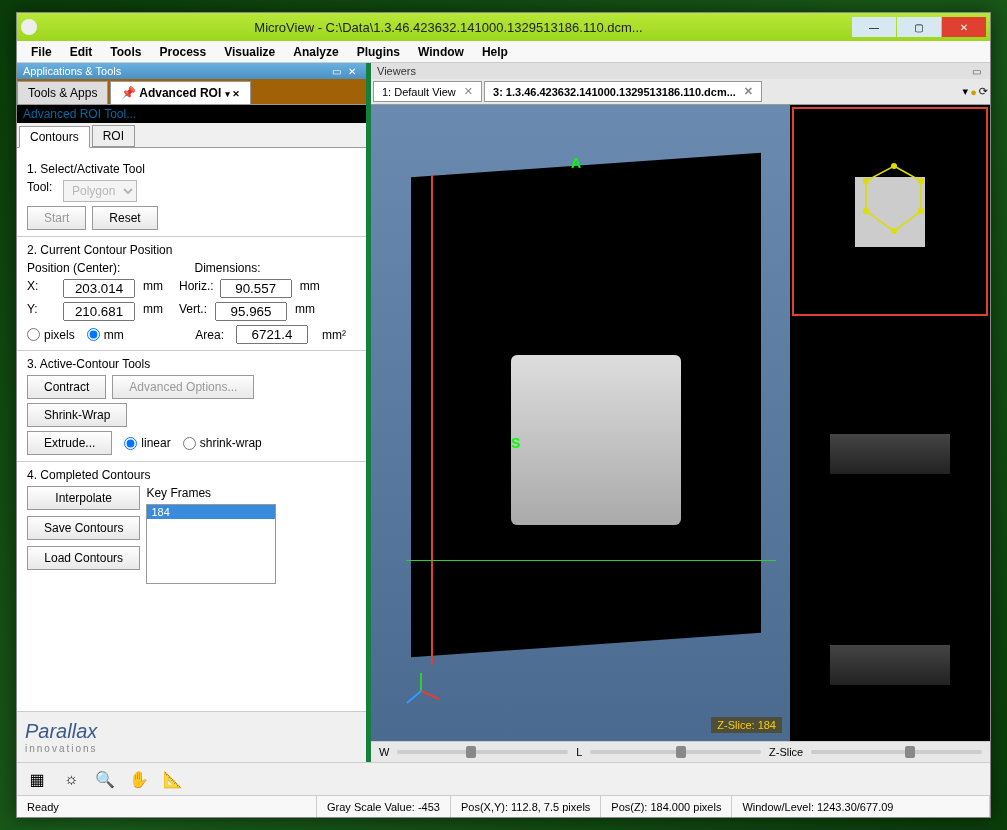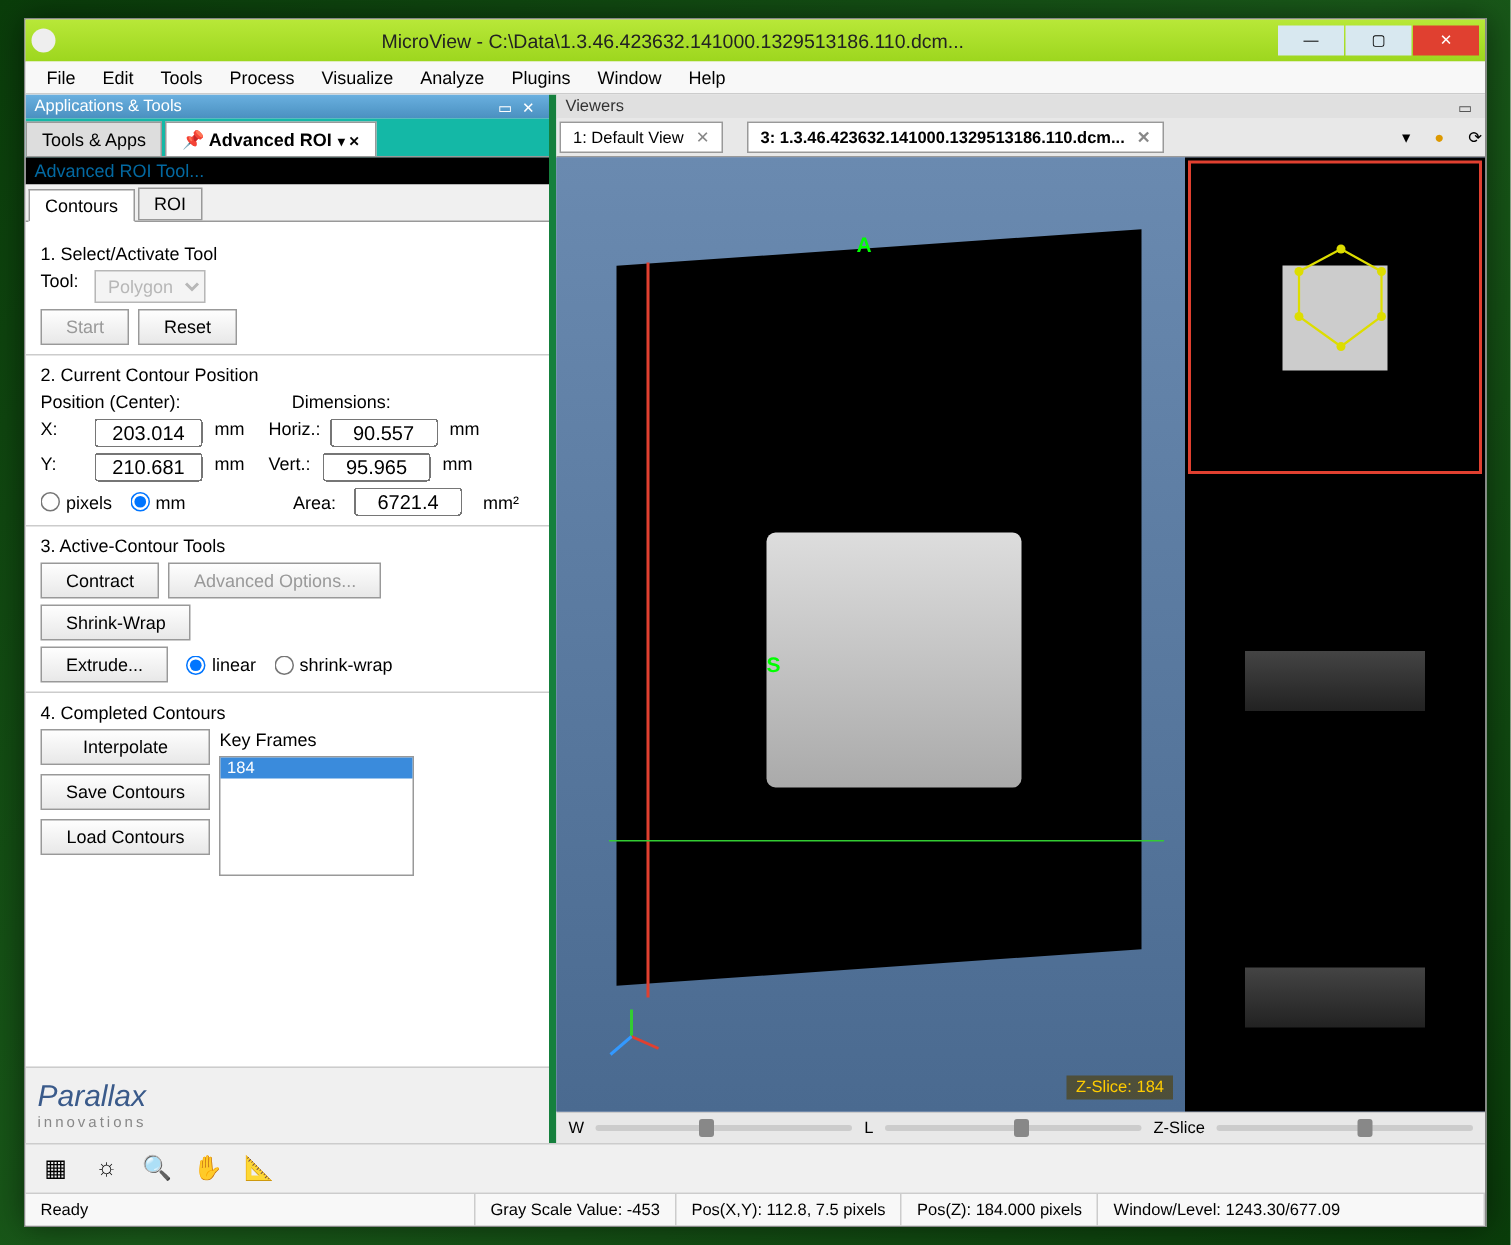--- a/index.html
+++ b/index.html
@@ -6,28 +6,28 @@
 body { background: linear-gradient(135deg, #0a3d0a, #1a5a1a, #0a3d0a); display: flex; align-items: center; justify-content: center; height: 830px; width: 1007px; overflow: hidden; }
 .window { width: 975px; height: 806px; background: #f0f0f0; border: 1px solid #888; display: flex; flex-direction: column; box-shadow: 0 0 20px rgba(0,0,0,0.5); }
 .titlebar { height: 28px; background: linear-gradient(#b8e838, #9dd61e); display: flex; align-items: center; padding: 0 4px; }
 .titlebar-icon { width: 16px; height: 16px; background: #eee; border-radius: 50%; margin-right: 8px; }
 .titlebar-title { flex: 1; text-align: center; font-size: 13px; color: #222; }
 .titlebar-btns { display: flex; gap: 1px; }
 .tb-btn { width: 44px; height: 20px; display: flex; align-items: center; justify-content: center; font-size: 10px; }
 .tb-min { background: #d8e8f0; }
 .tb-max { background: #d8e8f0; }
 .tb-close { background: #e04030; color: #fff; }
-.menubar { height: 22px; background: #f8f8f8; border-bottom: 1px solid #ccc; display: flex; align-items: center; padding: 0 6px; gap: 2px; font-size: 12px; }
+.menubar { height: 22px; background: #f8f8f8; border-bottom: 1px solid #ccc; display: flex; align-items: center; padding: 0 6px; gap: 2px; font-size: 12px; font-weight: bold; }
 .menubar span { padding: 2px 8px; cursor: default; }
 .main { flex: 1; display: flex; overflow: hidden; }
 .left-panel { width: 354px; display: flex; flex-direction: column; border-right: 5px solid #15803d; background: #f0f0f0; }
 .panel-header { background: linear-gradient(#6ab0e0, #4a90c0); color: #fff; font-size: 11px; padding: 2px 6px; display: flex; align-items: center; }
 .panel-header .spacer { flex: 1; }
 .panel-header .phicon { width: 12px; height: 10px; margin-left: 4px; font-size: 10px; cursor: pointer; }
-.tabs-row { display: flex; background: #14b8a6; border-bottom: 1px solid #999; font-size: 12px; }
+.tabs-row { display: flex; background: #a16207; border-bottom: 1px solid #999; font-size: 12px; }
 .tab { padding: 4px 10px; border: 1px solid #999; border-bottom: none; background: #ddd; margin-right: 2px; margin-top: 2px; }
 .tab.active { background: #fff; font-weight: bold; }
 .tab .pin { font-size: 9px; margin-left: 4px; }
 .tool-title { background: #000; color: #0369a1; font-size: 12px; padding: 2px 6px; }
 .subtabs { display: flex; border-bottom: 1px solid #999; font-size: 12px; background: #f0f0f0; padding-top: 2px; }
 .subtab { padding: 3px 10px; border: 1px solid #999; background: #eee; margin-left: 2px; }
 .subtab.active { background: #fff; border-bottom: 1px solid #fff; position: relative; top: 1px; }
 .panel-body { flex: 1; background: #fff; padding: 8px 10px; font-size: 12px; overflow: auto; }
 .section-label { margin: 6px 0 4px; }
 .row { display: flex; align-items: flex-start; gap: 6px; margin: 4px 0; }
@@ -39,21 +39,21 @@
 .inp { width: 72px; text-align: center; }
 .unit { margin-left: 2px; margin-right: 10px; }
 .radio-row { display: flex; align-items: center; gap: 12px; }
 .radio-row label { display: flex; align-items: center; gap: 4px; }
 .keyframes { border: 1px solid #999; width: 130px; height: 80px; background: #fff; }
 .keyframes .kf-item { background: #3a8bdc; color: #fff; padding: 1px 4px; font-size: 11px; }
 .logo-area { padding: 8px; border-top: 1px solid #ccc; }
 .logo { font-family: Georgia, serif; font-style: italic; font-size: 20px; color: #3a5a8a; }
 .logo .small { font-size: 10px; letter-spacing: 2px; color: #888; font-style: normal; display: block; }
 .right-panel { flex: 1; display: flex; flex-direction: column; background: #f0f0f0; }
-.viewer-tabs { display: flex; align-items: center; background: #e8e8e8; font-size: 11px; padding: 2px; gap: 16px; border-bottom: 1px solid #999; }
+.viewer-tabs { display: flex; align-items: center; background: #e8e8e8; font-size: 11px; padding: 2px; gap: 2px; border-bottom: 1px solid #999; }
 .vtab { padding: 3px 8px; border: 1px solid #999; background: #fff; display: flex; align-items: center; gap: 4px; }
 .vtab.active { background: #fff; font-weight: bold; }
 .vtab .x { color: #888; margin-left: 4px; }
 .viewer-body { flex: 1; display: flex; background: #5577aa; position: relative; }
 .view3d { flex: 1; position: relative; background: linear-gradient(#6a8ab0, #4a6a90); overflow: hidden; }
 .cube { position: absolute; left: 40px; top: 60px; width: 350px; height: 480px; }
 .cube-back { position: absolute; inset: 0; background: #000; transform: skewY(-4deg); }
 .cube-obj { position: absolute; left: 100px; top: 190px; width: 170px; height: 170px; background: linear-gradient(#ddd, #aaa); border-radius: 6px; }
 .axis-label { position: absolute; color: #0f0; font-size: 14px; font-weight: bold; }
 .red-line { position: absolute; background: #e04030; }

